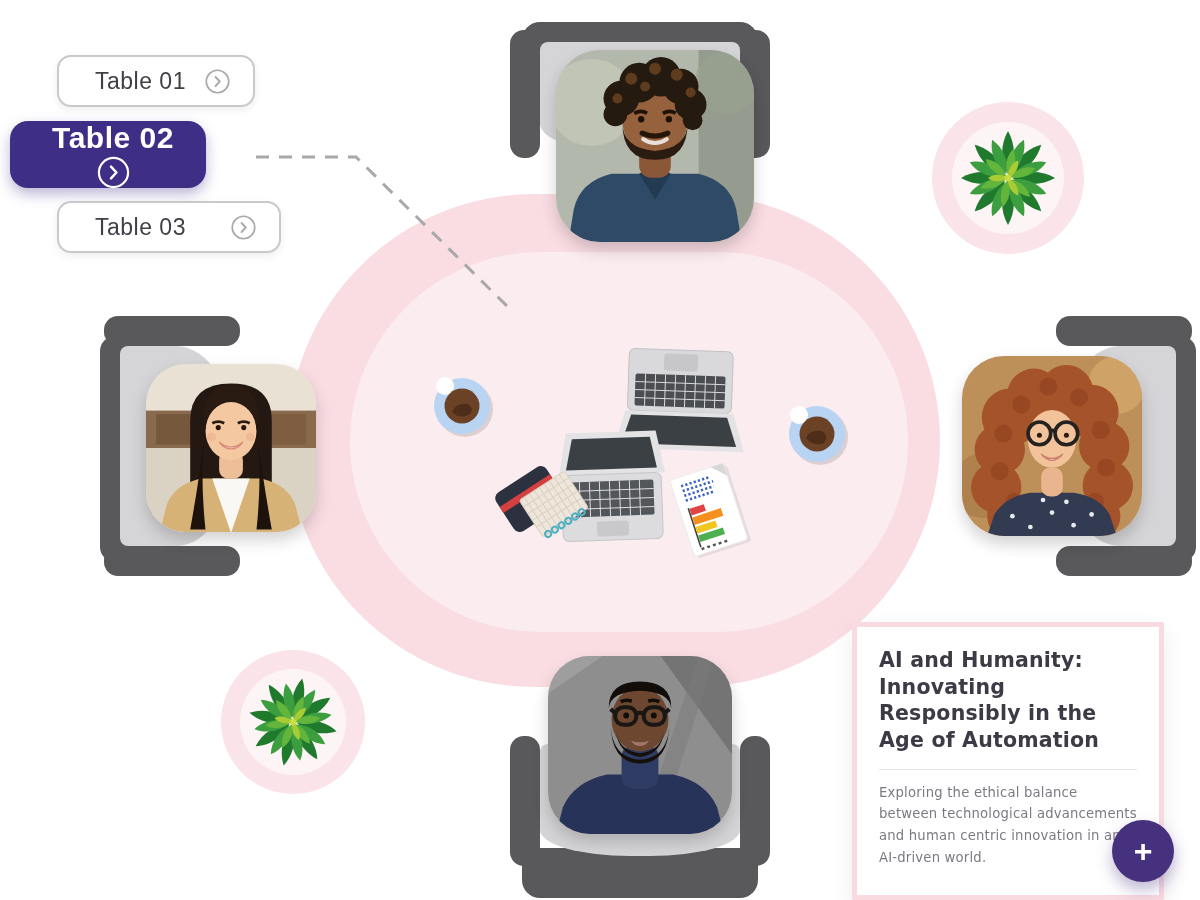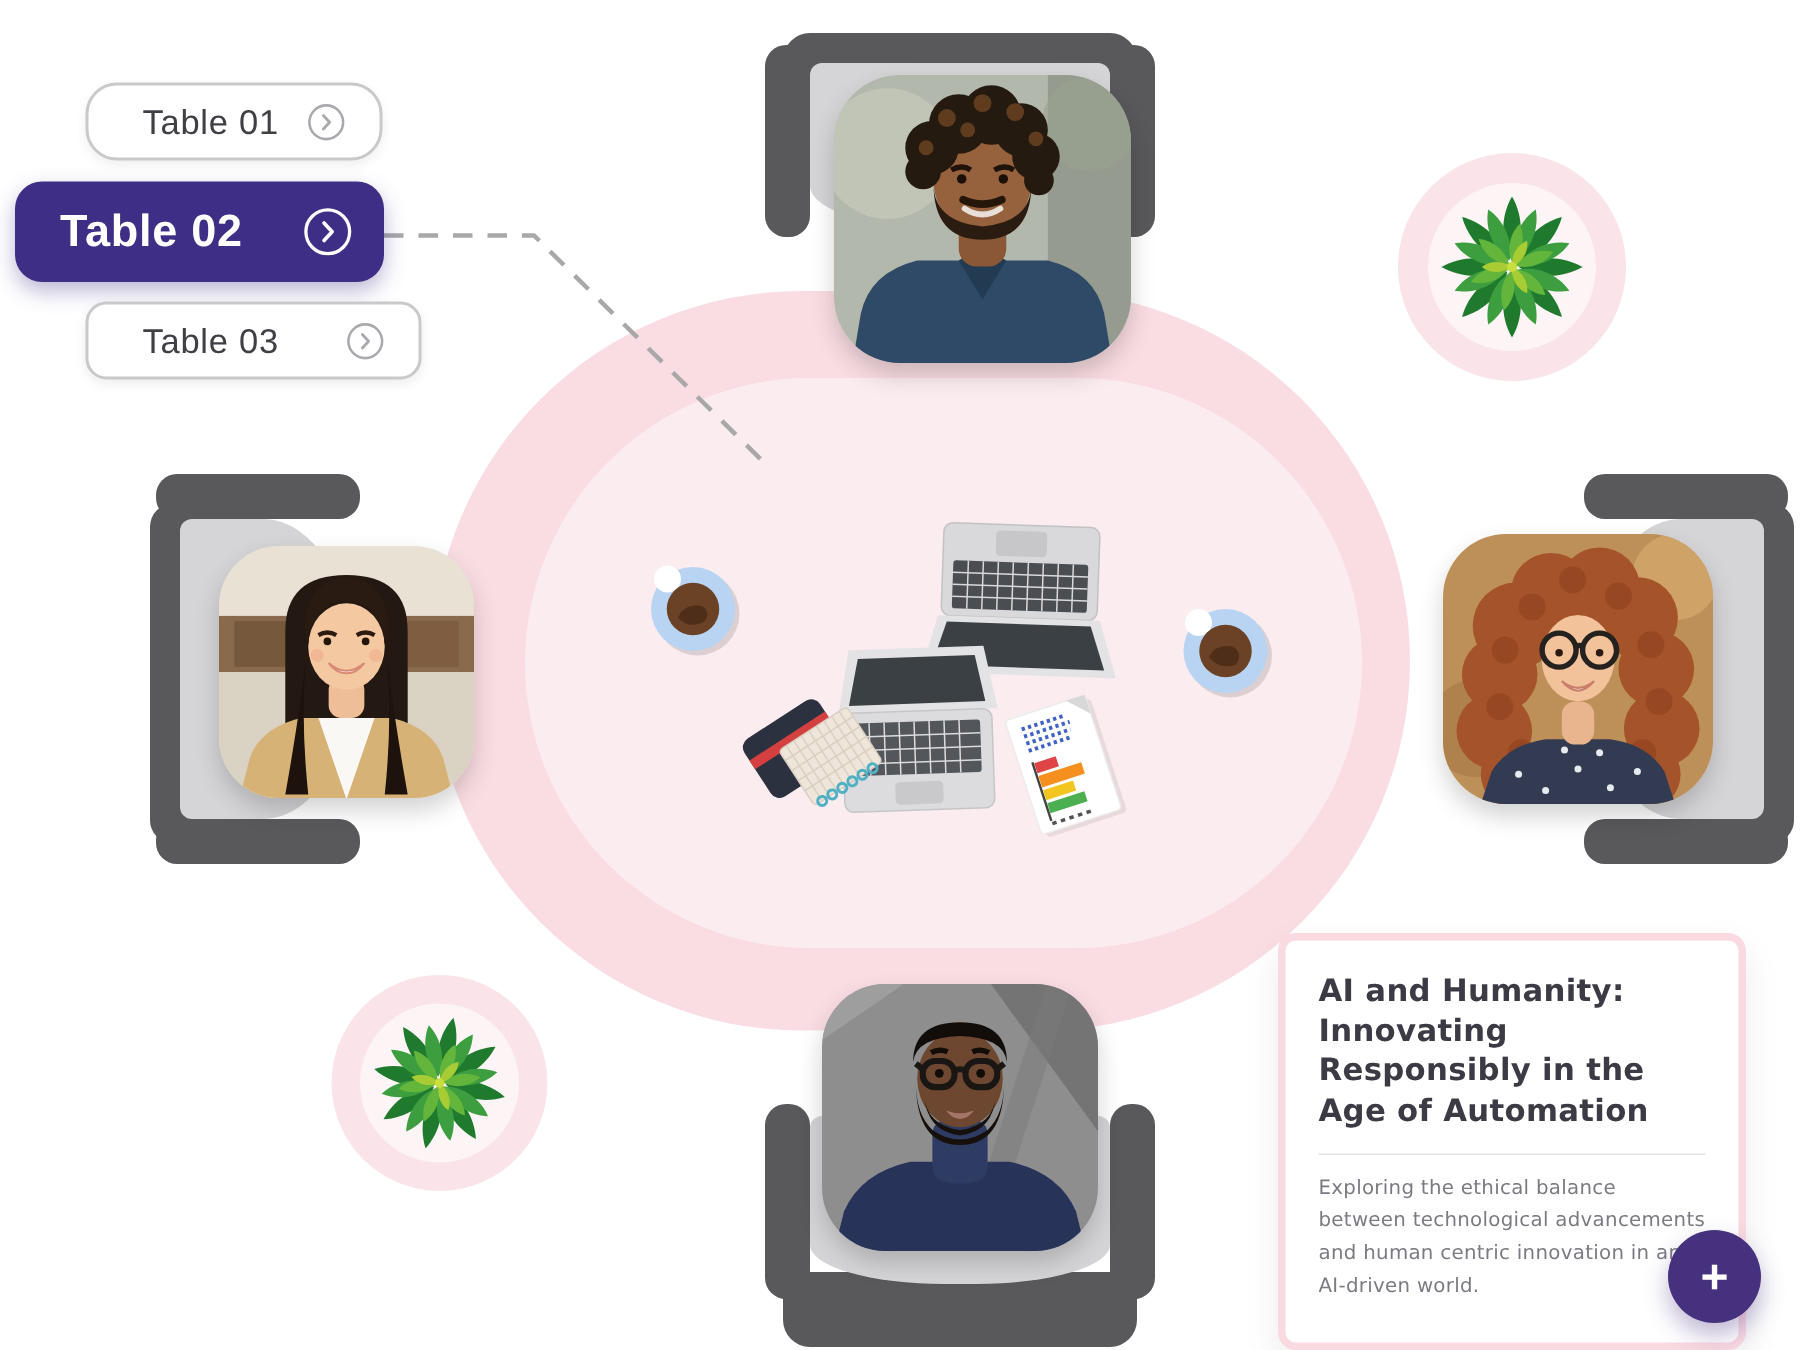--- a/index.html
+++ b/index.html
@@ -45,21 +45,21 @@
   .plant-ring{position:absolute;border-radius:50%;background:#FAE3E9;z-index:2;}
   .plant-core{position:absolute;border-radius:50%;background:#FDF4F5;}
   .plant-core svg{display:block;width:100%;height:100%;}
 
   
   .connector{left:0;top:0;width:1200px;height:900px;z-index:2;pointer-events:none;}
 
   
   .session-card{
     left:852px;top:622px;width:312px;box-sizing:border-box;background:#ffffff;
-    border:5px solid #F9DAE1;border-radius:12px;padding:20px 22px 26px 22px;z-index:6;
+    border:5px solid #F9DAE1;border-radius:2px;padding:20px 22px 26px 22px;z-index:6;
     box-shadow:0 10px 24px rgba(0,0,0,.08);
   }
   .session-card h2{
     margin:0;font-size:20.5px;line-height:1.3;font-weight:700;color:#3C3B45;letter-spacing:.2px;
   }
   .session-card .divider{border:none;border-top:1px solid #E3E3E6;margin:15px 0 12px 0;}
   .session-card p{
     margin:0;font-size:13.2px;line-height:1.65;color:#7B7A83;letter-spacing:.2px;
   }
   .plus-btn{
@@ -399,29 +399,29 @@
             <path d="M0,0 C4,-6 4,-13 0,-18 C-4,-13 -4,-6 0,0 Z" transform="rotate(30)"></path>
             <path d="M0,0 C4,-6 4,-13 0,-18 C-4,-13 -4,-6 0,0 Z" transform="rotate(150)"></path>
             <path d="M0,0 C4,-6 4,-13 0,-18 C-4,-13 -4,-6 0,0 Z" transform="rotate(270)"></path>
           </g>
           <circle r="3" fill="#C9DE3F"></circle>
         </g>
       </svg>
     </div>
   </div>
 
-  <button class="btn-table" style="left:57px;top:55px;width:198px;height:52px;border-radius:21px;">
+  <button class="btn-table" style="left:57px;top:55px;width:198px;height:52px;">
     <span>Table 01</span>
     <svg class="chev" viewBox="0 0 24 24">
       <circle cx="12" cy="12" r="10" fill="none" stroke="currentColor" stroke-width="1.5"></circle>
       <path d="M10.3 8 L14 12 L10.3 16" fill="none" stroke="currentColor" stroke-width="1.7" stroke-linecap="round" stroke-linejoin="round"></path>
     </svg>
   </button>
 
-  <button class="btn-table selected" style="left:10px;top:121px;width:246px;height:67px;">
+  <button class="btn-table selected" style="left:10px;top:121px;width:196px;height:67px;flex-direction:column;">
     <span>Table 02</span>
     <svg class="chev" viewBox="0 0 24 24">
       <circle cx="12" cy="12" r="10" fill="none" stroke="currentColor" stroke-width="1.5"></circle>
       <path d="M10.3 8 L14 12 L10.3 16" fill="none" stroke="currentColor" stroke-width="1.7" stroke-linecap="round" stroke-linejoin="round"></path>
     </svg>
   </button>
 
   <button class="btn-table" style="left:57px;top:201px;width:224px;height:52px;">
     <span>Table 03</span>
     <svg class="chev" viewBox="0 0 24 24">

